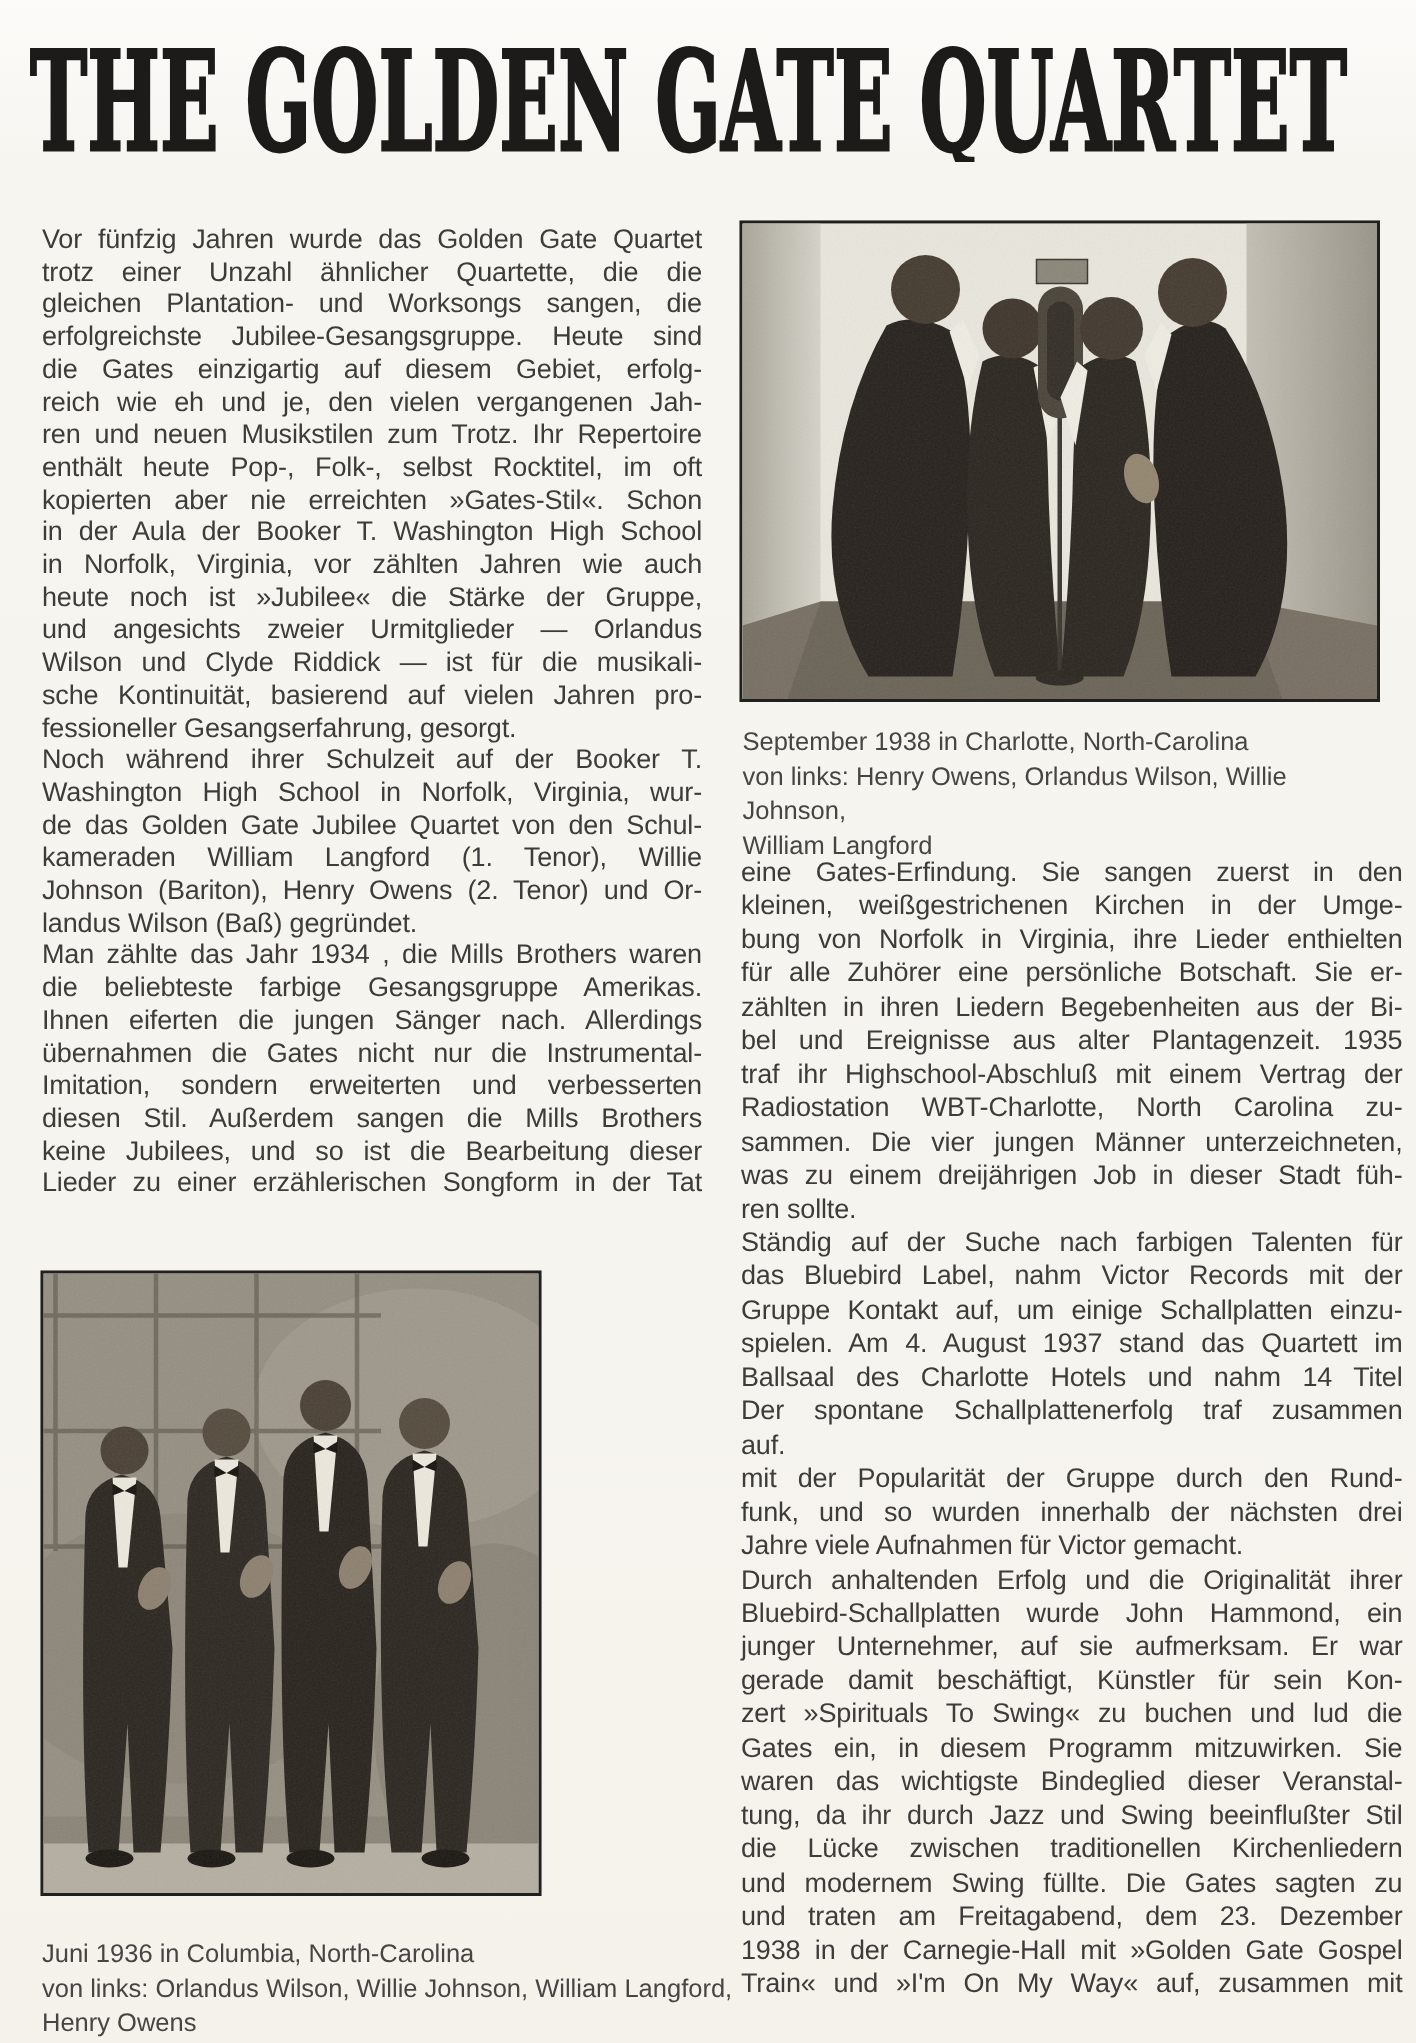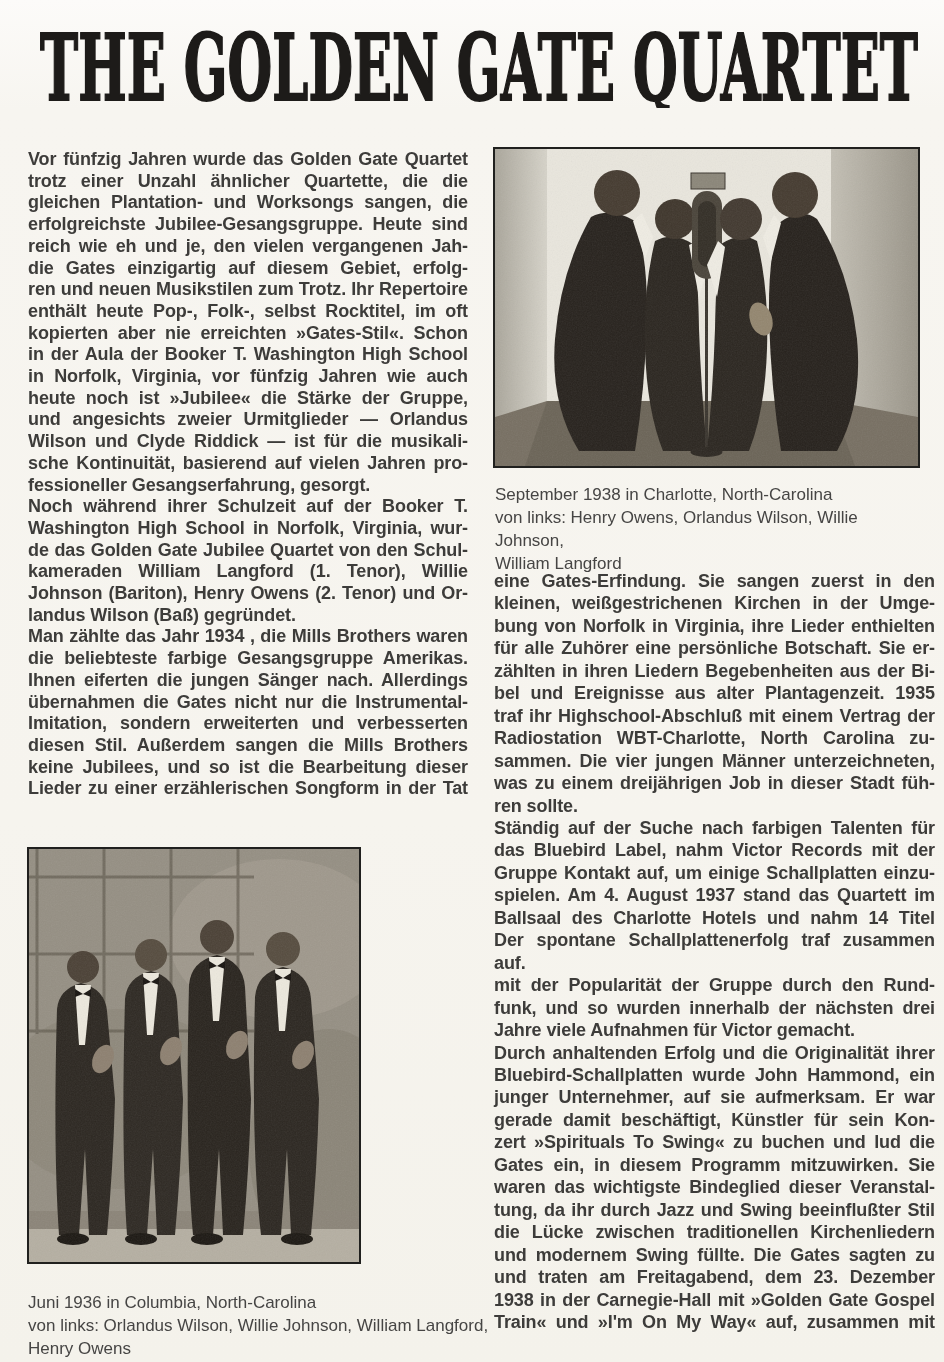--- a/index.html
+++ b/index.html
@@ -5,24 +5,24 @@
   html,body{margin:0;padding:0;}
   body{
     width:944px;height:1362px;
     font-family:"Liberation Sans", sans-serif;
     background:#e9e7e2;
   }
   .page{
     position:relative;width:944px;height:1362px;overflow:hidden;
     background:linear-gradient(180deg,#fcfbf9 0%,#f7f5f0 8%,#f6f4ee 60%,#f4f2eb 100%);
   }
-  .title-wrap{position:absolute;left:38px;top:26px;width:884px;height:82px;}
+  .title-wrap{position:absolute;left:18px;top:26px;width:884px;height:82px;}
   .col{
     position:absolute;color:#3d3c3a;
-    font-size:18px;letter-spacing:-0.1px;font-weight:bold;
+    font-size:18px;letter-spacing:-0.1px;
   }
   .col-left{left:28px;top:149px;width:440px;line-height:21.7px;}
   .col-right{left:494px;top:570px;width:441px;line-height:22.45px;}
   .line{text-align:justify;text-align-last:justify;white-space:normal;}
   .line.pl{text-align-last:left;}
   .photo{
     position:absolute;box-sizing:border-box;border:2px solid #20201e;
     background:#cfccc3;
   }
   .photo svg{display:block;}
@@ -43,27 +43,27 @@
     <svg width="884" height="82" viewBox="0 0 884 82">
       <text x="2" y="74" font-family="DejaVu Serif, serif" font-weight="bold" font-size="92" fill="#1d1b19" stroke="#1d1b19" stroke-width="2" textLength="878" lengthAdjust="spacingAndGlyphs">THE GOLDEN GATE QUARTET</text>
     </svg>
   </div>
 
   <div class="col col-left">
       <div class="line">Vor fünfzig Jahren wurde das Golden Gate Quartet</div>
       <div class="line">trotz einer Unzahl ähnlicher Quartette, die die</div>
       <div class="line">gleichen Plantation- und Worksongs sangen, die</div>
       <div class="line">erfolgreichste Jubilee-Gesangsgruppe. Heute sind</div>
+      <div class="line">die Gates einzigartig auf diesem Gebiet, erfolg-</div>
       <div class="line">reich wie eh und je, den vielen vergangenen Jah-</div>
-      <div class="line">die Gates einzigartig auf diesem Gebiet, erfolg-</div>
       <div class="line">ren und neuen Musikstilen zum Trotz. Ihr Repertoire</div>
       <div class="line">enthält heute Pop-, Folk-, selbst Rocktitel, im oft</div>
       <div class="line">kopierten aber nie erreichten »Gates-Stil«. Schon</div>
       <div class="line">in der Aula der Booker T. Washington High School</div>
-      <div class="line">in Norfolk, Virginia, vor fünfzig Jahren wie auch</div>
+      <div class="line">in Norfolk, Virginia, vor zählten Jahren wie auch</div>
       <div class="line">heute noch ist »Jubilee« die Stärke der Gruppe,</div>
       <div class="line">und angesichts zweier Urmitglieder — Orlandus</div>
       <div class="line">Wilson und Clyde Riddick — ist für die musikali-</div>
       <div class="line">sche Kontinuität, basierend auf vielen Jahren pro-</div>
       <div class="line pl">fessioneller Gesangserfahrung, gesorgt.</div>
       <div class="line">Noch während ihrer Schulzeit auf der Booker T.</div>
       <div class="line">Washington High School in Norfolk, Virginia, wur-</div>
       <div class="line">de das Golden Gate Jubilee Quartet von den Schul-</div>
       <div class="line">kameraden William Langford (1. Tenor), Willie</div>
       <div class="line">Johnson (Bariton), Henry Owens (2. Tenor) und Or-</div>

